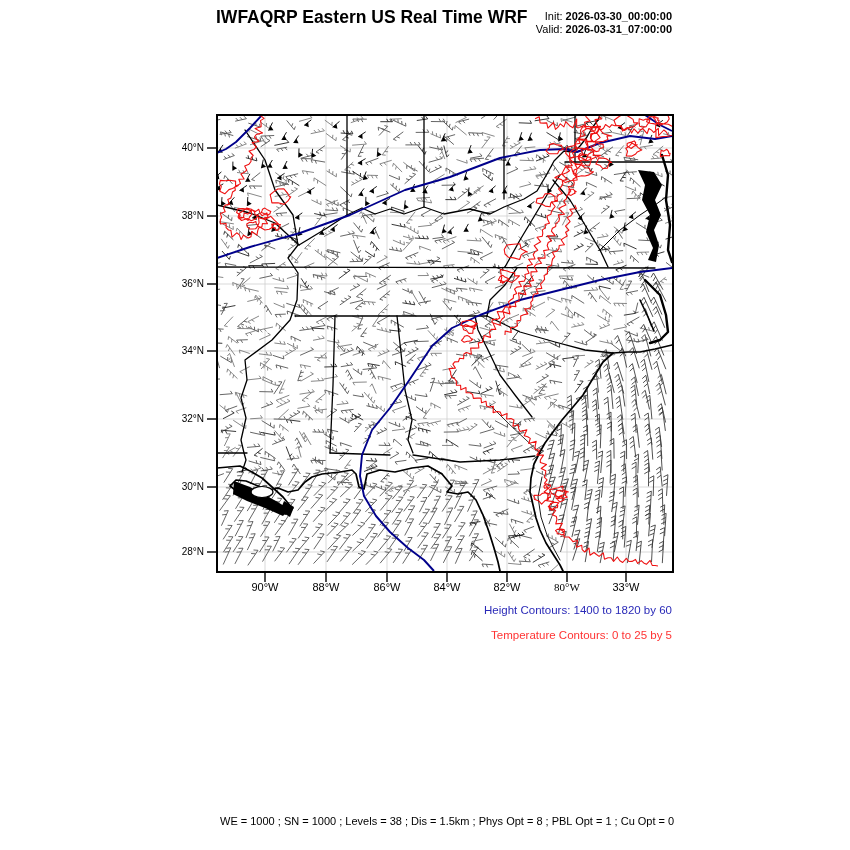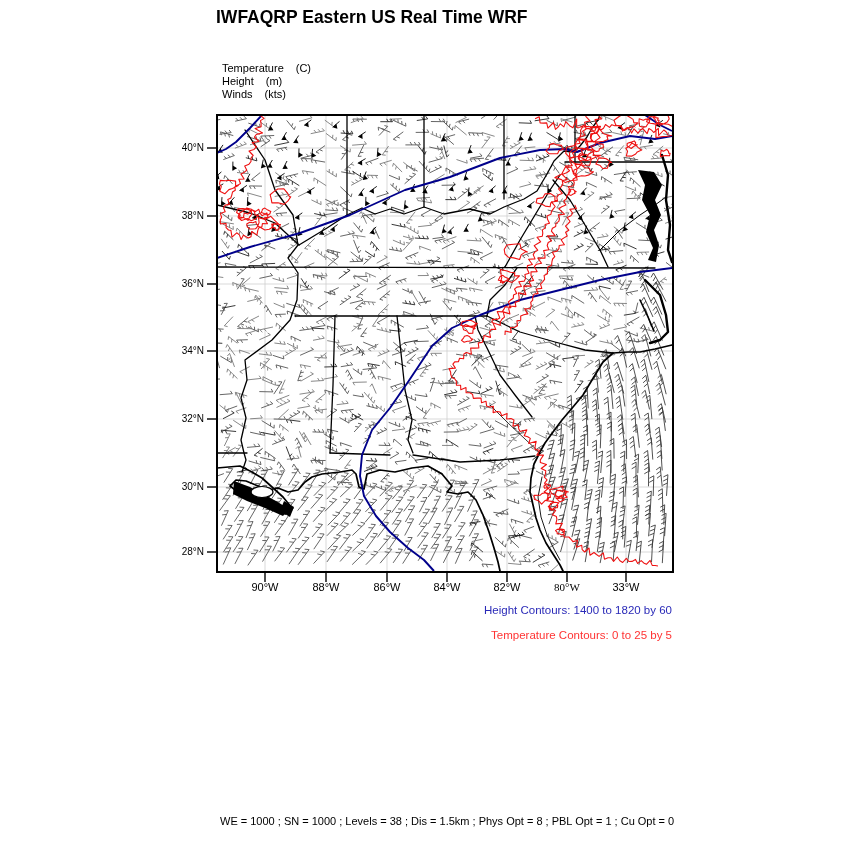--- a/index.html
+++ b/index.html
@@ -17,26 +17,25 @@
   #cap-temp{position:absolute;right:178px;top:629px;font-size:11.5px;white-space:nowrap;}
   #footer{position:absolute;left:220px;top:815px;font-size:11px;line-height:13.5px;white-space:nowrap;}
   #map-svg{position:absolute;left:190px;top:105px;}
 </style>
 </head>
 <body>
 
 <div id="page">
   <div id="title">IWFAQRP Eastern US Real Time WRF</div>
 
+  <div id="initblock">
+    <div><span class="lab">Init:</span> <span class="val">2026-03-30_00:00:00</span></div>
+    <div><span class="lab">Valid:</span> <span class="val">2026-03-31_07:00:00</span></div>
+  </div>
 
-  <div id="varlegend">
-    <div><span class="vname">Temperature</span><span>(C)</span></div>
-    <div><span class="vname">Height</span><span>(m)</span></div>
-    <div><span class="vname">Winds</span><span>(kts)</span></div>
-  </div>
 
   <svg id="map-svg" width="500" height="500" viewBox="0 0 500 500">
       <defs>
         <clipPath id="mapclip">
           <rect x="27" y="10" width="456" height="457"></rect>
         </clipPath>
       </defs>
       <g clip-path="url(#mapclip)">
         <line x1="75" y1="10" x2="75" y2="467" stroke="#cfcfcf" stroke-width="0.8"></line>
         <line x1="136" y1="10" x2="136" y2="467" stroke="#cfcfcf" stroke-width="0.8"></line>

